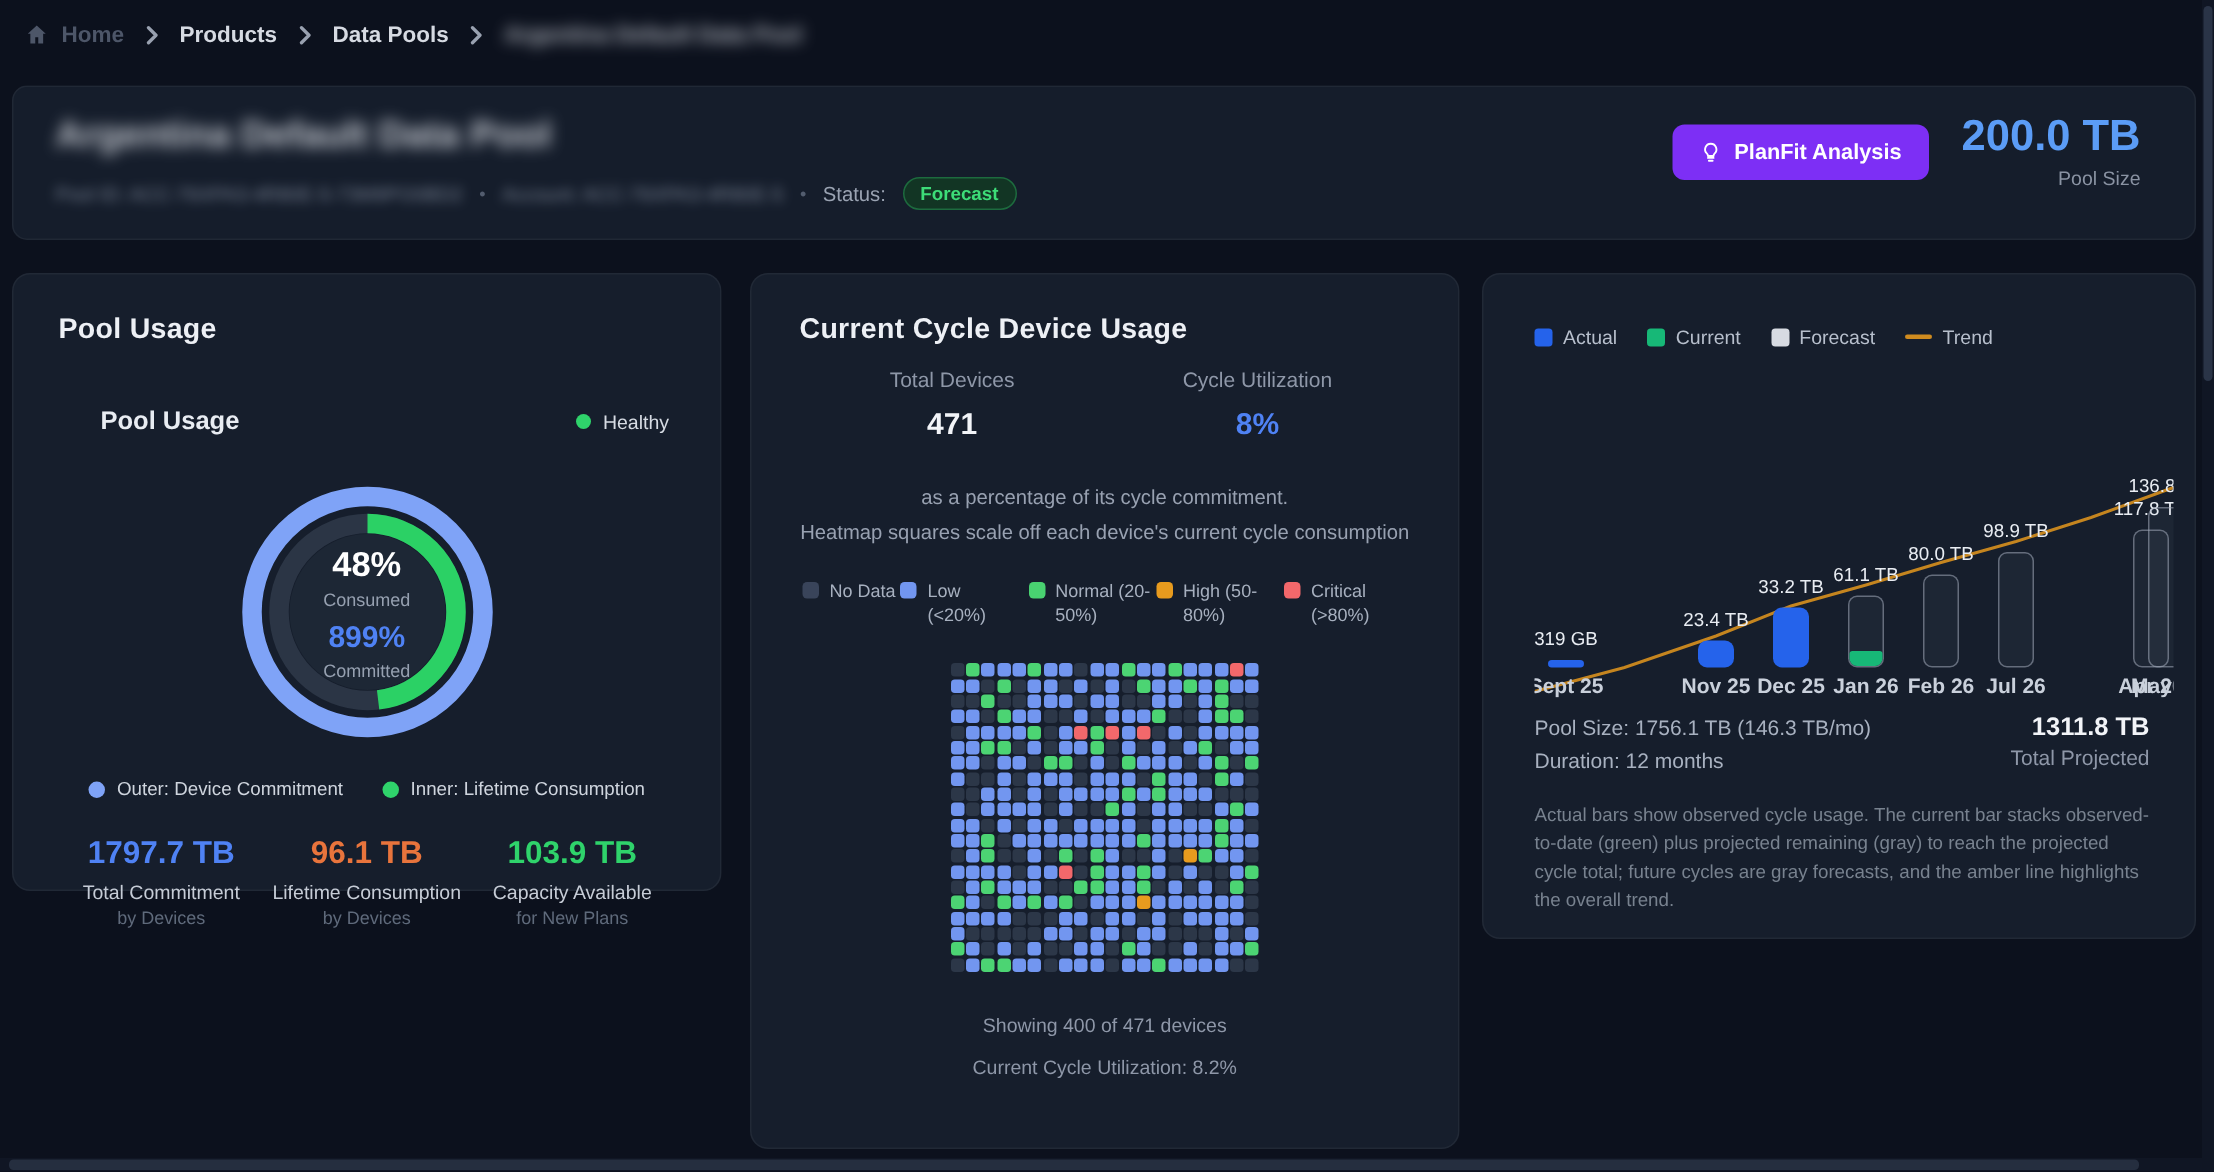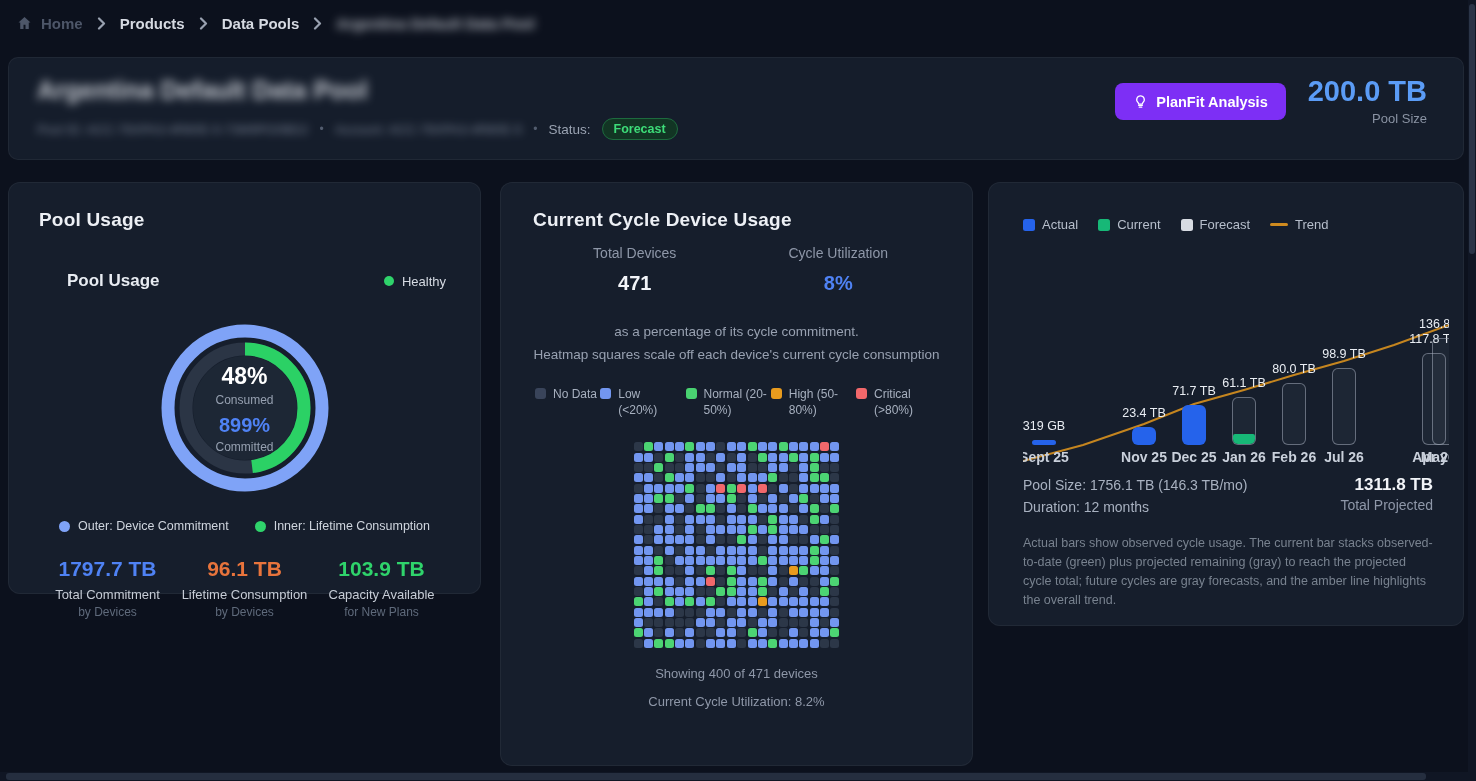--- a/index.html
+++ b/index.html
@@ -658,21 +658,21 @@
       <div class="hm-cell" style="background: rgb(114, 150, 240);"></div>
       <div class="hm-cell" style="background: rgb(114, 150, 240);"></div>
       <div class="hm-cell" style="background: rgb(76, 212, 115);"></div>
       <div class="hm-cell" style="background: rgb(114, 150, 240);"></div>
       <div class="hm-cell" style="background: rgb(114, 150, 240);"></div>
       <div class="hm-cell" style="background: rgb(114, 150, 240);"></div>
       <div class="hm-cell" style="background: rgb(114, 150, 240);"></div>
       <div class="hm-cell" style="background: rgb(44, 55, 72);"></div>
       <div class="hm-cell" style="background: rgb(44, 55, 72);"></div>
     </div>
-  <div class="dev-footer" style="margin-top:18px;">Showing 400 of 471 devices</div>
+  <div class="dev-footer" style="margin-top:28px;">Showing 400 of 471 devices</div>
   <div class="dev-footer" style="margin-top:13px;">Current Cycle Utilization: 8.2%</div>
 </section>
 
 <section class="card" id="card-forecast">
   <div class="fc-head">
     <div class="fc-legend" id="fc-legend">
         <span class="fc-legend-item">
           <span class="fc-swatch" style="background: rgb(37, 99, 235);"></span>
           <span>Actual</span>
         </span>
@@ -698,21 +698,21 @@
         <div class="bar-value" style="bottom: 32px;">319 GB</div>
         <div class="bar bar-actual" style="height: 5px;"></div>
         <div class="bar-x">Sept 25</div>
       </div>
       <div class="fc-slot" style="left: 96px;">
         <div class="bar-value" style="bottom: 45px;">23.4 TB</div>
         <div class="bar bar-actual" style="height: 18px;"></div>
         <div class="bar-x">Nov 25</div>
       </div>
       <div class="fc-slot" style="left: 146px;">
-        <div class="bar-value" style="bottom: 67px;">71.7 TB</div>
+        <div class="bar-value" style="bottom: 67px;">33.2 TB</div>
         <div class="bar bar-actual" style="height: 40px;"></div>
         <div class="bar-x">Dec 25</div>
       </div>
       <div class="fc-slot" style="left: 196px;">
         <div class="bar-value" style="bottom: 75px;">61.1 TB</div>
         <div class="bar bar-frame" style="height: 48px;">
           <div class="bar-current-seg" style="height: 10px; background: rgb(23, 184, 119);"></div>
         </div>
         <div class="bar-x">Jan 26</div>
       </div>

